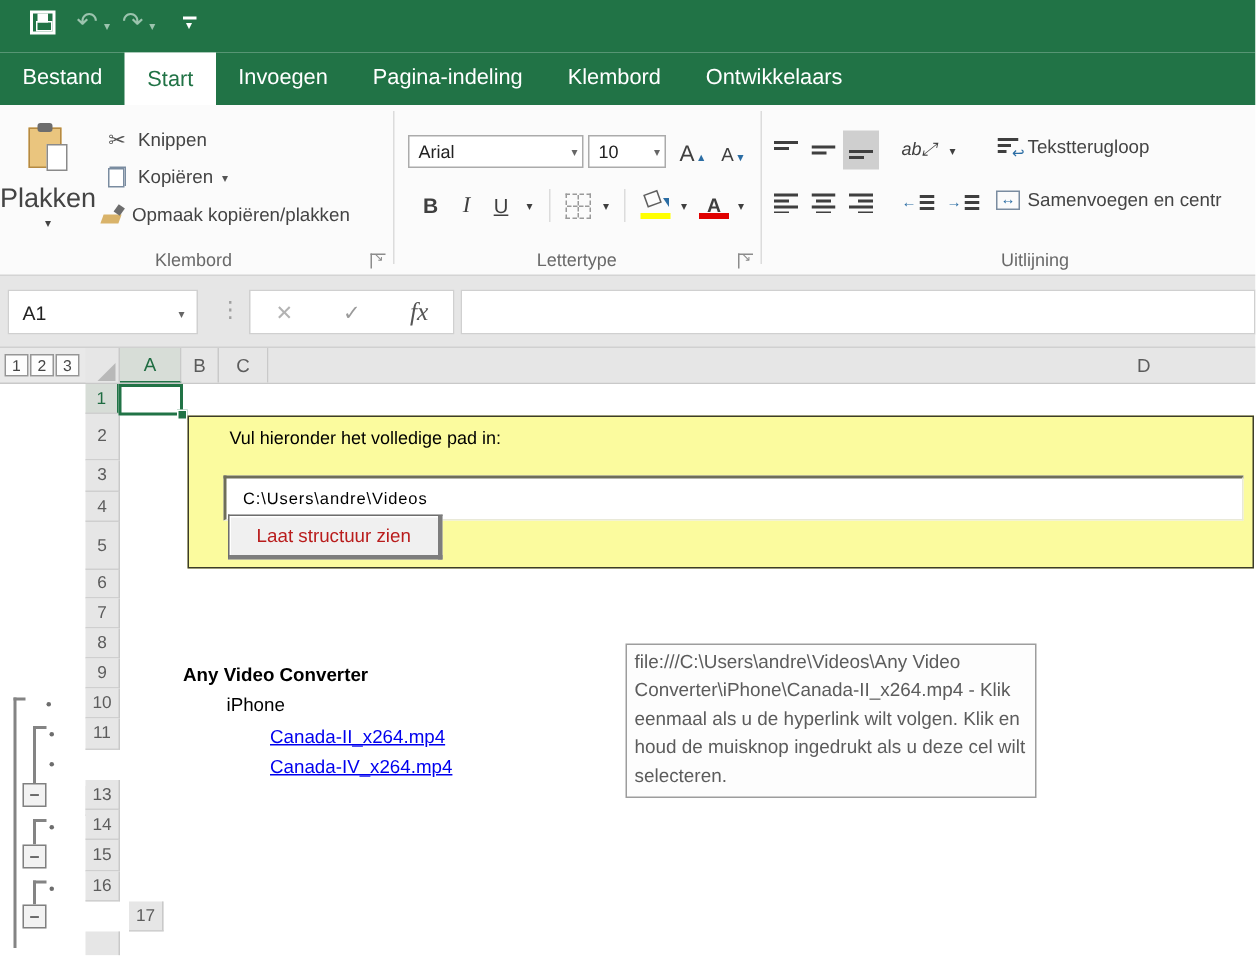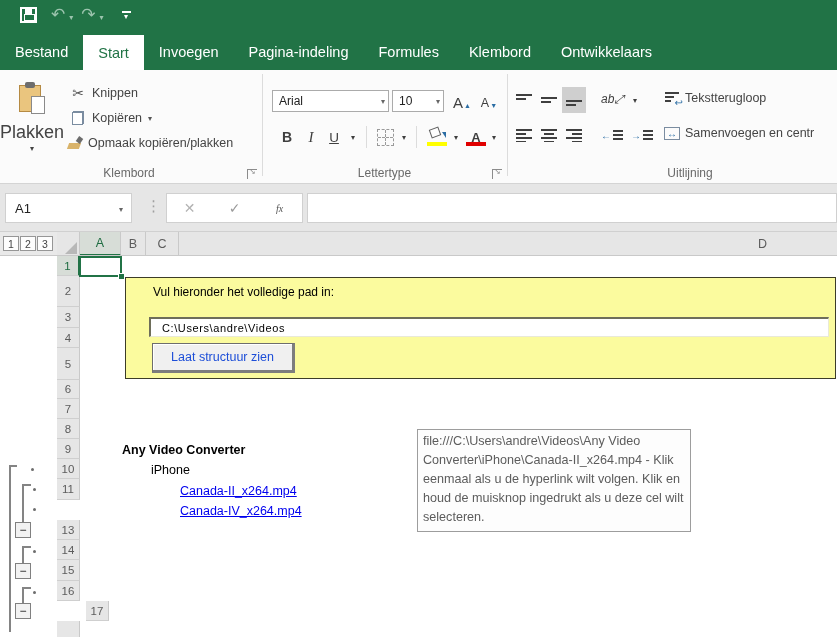--- a/index.html
+++ b/index.html
@@ -85,21 +85,21 @@
   .fbar { position:absolute; left:0; top:184px; width:837px; height:48px; background:#e6e6e6; border-bottom:1px solid #d0d0d0; }
   .namebox { position:absolute; left:5px; top:9px; width:127px; height:30px; background:#fff; border:1px solid #d0d0d0;
              font-size:13px; color:#222; display:flex; align-items:center; padding-left:9px; }
   .namebox .cc { position:absolute; right:8px; top:11px; font-size:8px; color:#666; }
   .fdots { position:absolute; left:146px; top:13px; color:#a0a0a0; font-size:15px; letter-spacing:-1px; }
   .fbtns { position:absolute; left:166px; top:9px; width:137px; height:30px; background:#fff; border:1px solid #d0d0d0;
            display:flex; align-items:center; }
   .fbtns span { flex:1; text-align:center; }
   .fx-x { color:#b3b3b3; font-size:14px; }
   .fx-v { color:#9a9a9a; font-size:14px; }
-  .fx-f { color:#555; font-family:"Liberation Serif", serif; font-style:italic; font-size:10px; }
+  .fx-f { color:#555; font-family:"Liberation Serif", serif; font-style:italic; font-size:17px; }
   .ffield { position:absolute; left:307px; top:9px; width:530px; height:30px; background:#fff; border:1px solid #d0d0d0; }
 
   
   .headers { position:absolute; left:0; top:232px; width:837px; height:24px; background:#e9e9e9; overflow:hidden; border-bottom:1px solid #c9c9c9; }
   .lvlbtn { position:absolute; top:4px; width:16px; height:15px; background:#fdfdfd; border:1px solid #969696;
             font-size:10.5px; color:#444; display:flex; align-items:center; justify-content:center; }
   .selall { position:absolute; left:57px; top:0; width:23px; height:24px; background:#e6e6e6; border-right:1px solid #c9c9c9; }
   .selall::after { content:""; position:absolute; right:2px; bottom:2px; width:0; height:0;
                    border-left:12px solid transparent; border-bottom:12px solid #b8b8b8; }
   .ch { position:absolute; top:0; height:24px; background:#e6e6e6; border-right:1px solid #c9c9c9;
@@ -111,24 +111,24 @@
   .rowheads { position:absolute; left:57px; top:0; width:23px; height:381px; }
   .rh { position:absolute; left:0; width:23px; background:#e6e6e6; border-right:1px solid #c9c9c9; border-bottom:1px solid #cfcfcf;
         font-size:11.5px; color:#5c5c5c; display:flex; align-items:center; justify-content:center; }
   .rh.sel { background:#d7ddd7; color:#1e6c41; border-right:2px solid #217346; }
 
   .a1sel { position:absolute; left:79px; top:0; width:43px; height:21px; border:2px solid #217346; background:#fff; }
   .handle { position:absolute; left:118px; top:17px; width:7px; height:7px; background:#217346; border:1px solid #fff; }
 
   .panel { position:absolute; left:125px; top:21px; width:711px; height:102px; background:#fbfb9e; border:1px solid #3c3c28; }
   .panel .plabel { position:absolute; left:27px; top:7px; font-size:12px; color:#000; }
-  .pinput { position:absolute; left:23px; top:39px; width:680px; height:20px; background:#fff;
+  .pinput { position:absolute; left:23px; top:39px; width:680px; height:30px; background:#fff;
             border-top:2px solid #6e6e5a; border-left:2px solid #6e6e5a; border-right:1px solid #e9e9d8; border-bottom:1px solid #e9e9d8;
             font-size:11px; letter-spacing:.6px; color:#000; display:flex; align-items:center; padding-left:11px; }
-  .pbtn { position:absolute; left:26px; top:65px; width:143px; height:30px; background:#f0f0f0; color:#1d4ed8; font-size:12.5px;
+  .pbtn { position:absolute; left:26px; top:65px; width:143px; height:30px; background:#f0f0f0; color:#b91c1c; font-size:12.5px;
           border:1px solid #6d6d6d; border-right:3px solid #7d7d7d; border-bottom:3px solid #7d7d7d;
           box-shadow:inset 1px 1px 0 #ffffff; display:flex; align-items:center; justify-content:center; }
 
   .avc { position:absolute; left:122px; top:187px; font-size:12.5px; font-weight:bold; color:#000; }
   .iphone { position:absolute; left:151px; top:207px; font-size:12.5px; color:#000; }
   .hlink { position:absolute; left:180px; font-size:12.5px; color:#0000ee; text-decoration:underline; cursor:pointer; }
 
   .tooltip { position:absolute; left:417px; top:173px; width:274px; background:#fdfdfd; border:1px solid #9d9d9d;
              padding:2px 5px 4px 5px; font-size:12.6px; line-height:19px; color:#5c5c5c; }
 
@@ -157,21 +157,20 @@
           <span class="ar">▾</span>
         </span>
     </div>
   </div>
 
   <div class="tabrow">
     <div class="tab">Bestand</div>
     <div class="tab active">Start</div>
     <div class="tab">Invoegen</div>
     <div class="tab">Pagina-indeling</div>
-    <div class="tab">Formules</div>
     <div class="tab">Klembord</div>
     <div class="tab">Ontwikkelaars</div>
   </div>
 
   <div class="ribbon">
 
     <div class="paste">
       <span class="clip-ic">
           <span class="board"></span>
           <span class="clip"></span>

